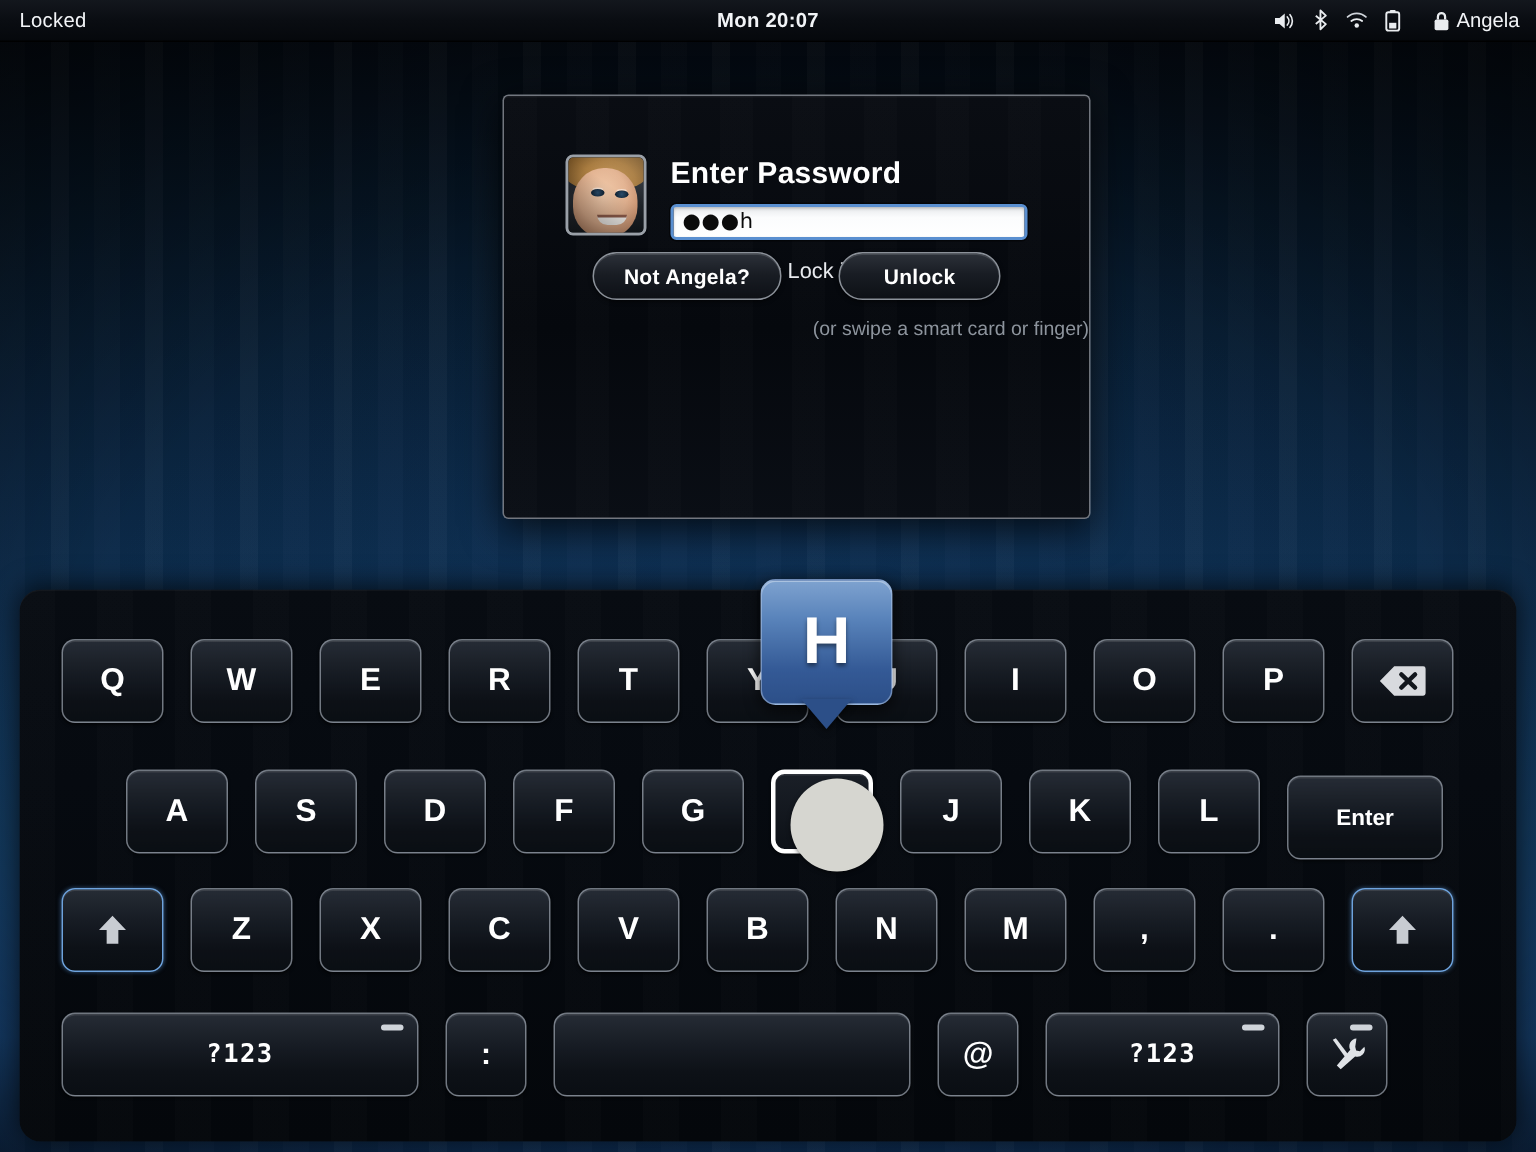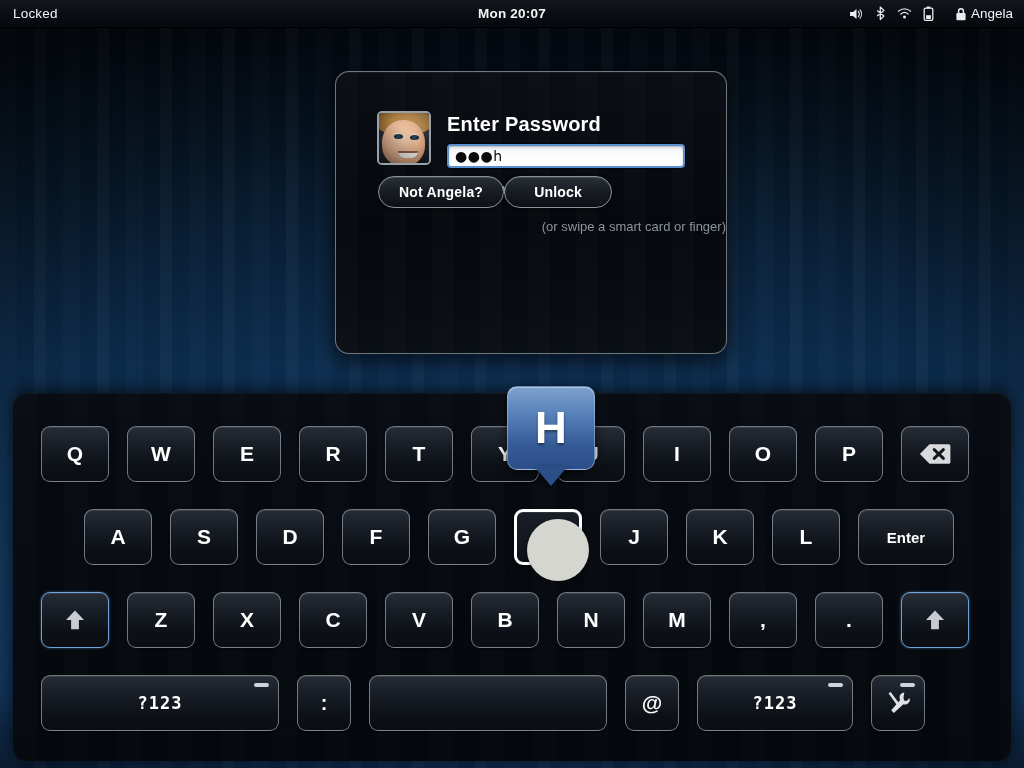--- a/index.html
+++ b/index.html
@@ -68,23 +68,23 @@
   }
   #topbar .right .tray-icon { display:flex; align-items:center; }
   #topbar .user {
     display: flex; align-items: center; gap: 4px;
     font-weight: 400; margin-left: 9px;
   }
 
   
   #dialog {
     position: absolute;
-    left: 335px; top: 71px;
+    left: 335px; top: 63px;
     width: 392px; height: 283px;
-    border-radius: 14px;
+    border-radius: 4px;
     background: linear-gradient(180deg, #0a0d13 0%, #05080d 55%, #0a0e15 100%);
     border: 1px solid rgba(200,205,215,0.55);
     box-shadow: 0 6px 26px rgba(0,0,0,0.75), inset 0 1px 0 rgba(255,255,255,0.05);
     overflow: hidden;
     z-index: 20;
   }
   #dialog .dlg-stripes {
     position:absolute; inset:0;
     background: repeating-linear-gradient(90deg,
       rgba(255,255,255,0.010) 0, rgba(255,255,255,0.010) 22px,
@@ -156,22 +156,23 @@
   }
   #caps-row .caps-glyph { color: #cfd4da; font-size: 13px; line-height: 1; }
   #swipe-hint {
     text-align: right;
     margin-top: 22px;
     color: #8d949d;
     font-size: 13px;
   }
   #dlg-buttons {
     position: absolute; left: 0; right: 0; bottom: 26px;
-    display: flex; justify-content: flex-start;
+    display: flex; justify-content: center;
     padding: 0 42px;
+    gap: 38px;
   }
   .dlg-btn {
     height: 32px;
     min-width: 106px;
     padding: 0 20px;
     border-radius: 17px;
     background: linear-gradient(180deg, #2c3139 0%, #191d24 45%, #0d1015 100%);
     border: 1px solid #8b9199;
     color: #ffffff;
     font-size: 14px; font-weight: 700;
@@ -217,21 +218,21 @@
     background: linear-gradient(180deg, #262c35 0%, #171c24 38%, #0d1117 72%, #0a0e13 100%);
     border: 1px solid rgba(176,184,196,0.62);
     color: #ffffff;
     display: flex; align-items: center; justify-content: center;
     font-size: 21px; font-weight: 700;
     cursor: pointer;
     box-shadow: inset 0 1px 0 rgba(255,255,255,.10), 0 1px 2px rgba(0,0,0,.6);
     user-select: none;
   }
   .key.wide-bksp { width: 68px; }
-  .key.enter { width: 96px; font-size: 15px; }
+  .key.enter { width: 104px; font-size: 15px; margin-top: 8px; }
   .key.shift { width: 68px; border-color: #6ea3dd;
     box-shadow: inset 0 1px 0 rgba(255,255,255,.10), 0 0 3px rgba(90,150,215,.55); }
   .key.num { width: 238px; font-size: 17px; font-family: "DejaVu Sans Mono", monospace; letter-spacing:1px;}
   .key.num2 { width: 156px; font-size: 17px; font-family: "DejaVu Sans Mono", monospace; letter-spacing:1px;}
   .key.colon { width: 54px; font-size: 20px; }
   .key.space { width: 238px; }
   .key.at { width: 54px; font-size: 21px; }
   .key.tools { width: 54px; }
   .key.pressed {
     border: 3px solid #ffffff;

